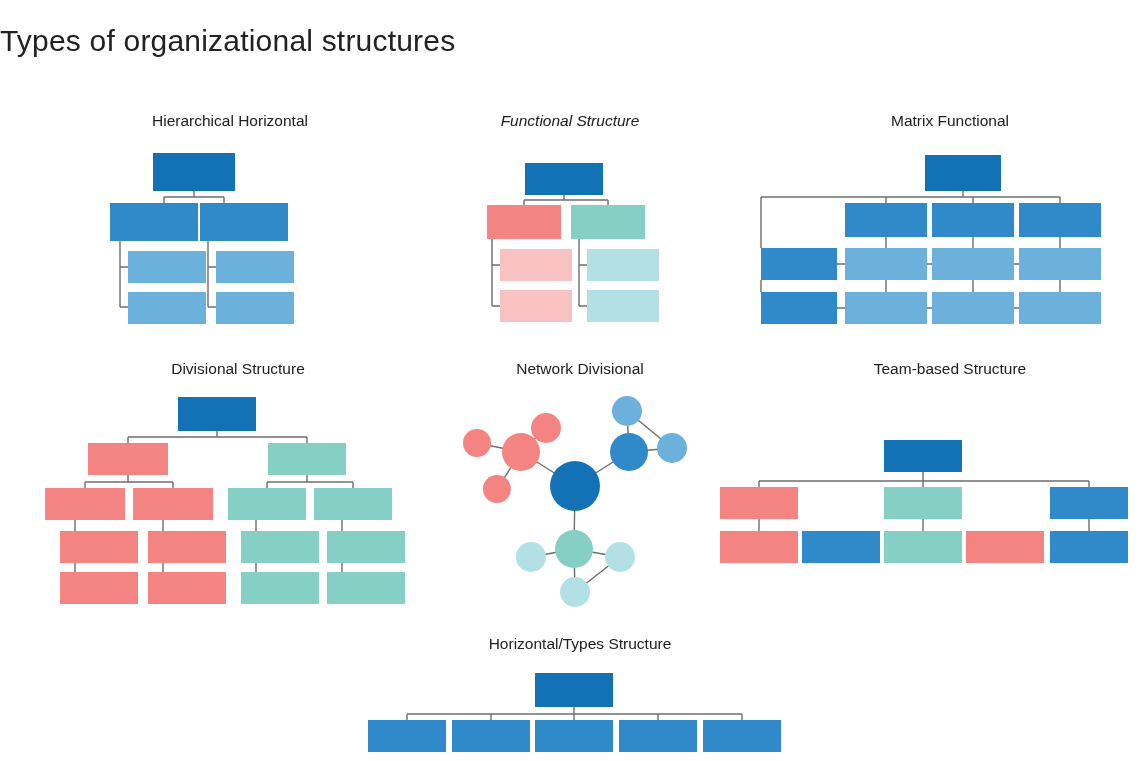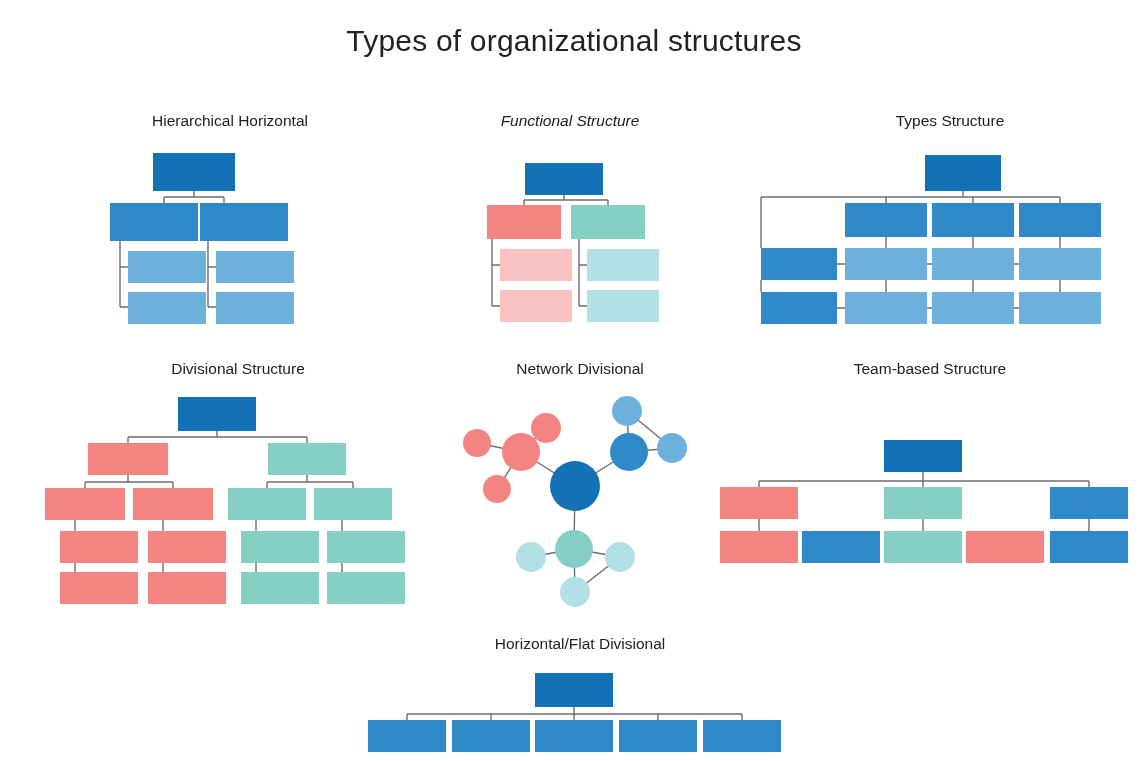--- a/index.html
+++ b/index.html
@@ -2,21 +2,21 @@
 <html><head>
 <meta charset="utf-8">
 <style>
   html,body{margin:0;padding:0;background:#ffffff;}
   body{
     width:1148px;height:761px;position:relative;overflow:hidden;
     font-family:"Liberation Sans","DejaVu Sans",sans-serif;
     color:#1a1a1a;
   }
   #page-title{
-    position:absolute;top:24px;left:0;width:1148px;text-align:center;
+    position:absolute;top:24px;left:0;width:1148px;
     font-size:30px;font-weight:400;color:#222222;letter-spacing:.2px;
   }
   .panel{position:absolute;}
   .panel-title{
     position:absolute;top:0;left:0;width:100%;text-align:center;
     font-size:15.5px;font-weight:400;color:#212121;white-space:nowrap;
   }
   .node{position:absolute;box-sizing:border-box;}
   .circle{position:absolute;border-radius:50%;box-sizing:border-box;}
   svg.links{position:absolute;left:0;top:0;overflow:visible;pointer-events:none;}
@@ -53,21 +53,21 @@
 </svg>
 <div class="node" style="left:525px;top:163px;width:78px;height:32px;background:#1272b5;"></div>
 <div class="node" style="left:487px;top:205px;width:74px;height:34px;background:#f38481;"></div>
 <div class="node" style="left:571px;top:205px;width:74px;height:34px;background:#86cfc4;"></div>
 <div class="node" style="left:500px;top:249px;width:72px;height:32px;background:#f9c2c2;"></div>
 <div class="node" style="left:500px;top:290px;width:72px;height:32px;background:#f9c2c2;"></div>
 <div class="node" style="left:587px;top:249px;width:72px;height:32px;background:#b3e0e4;"></div>
 <div class="node" style="left:587px;top:290px;width:72px;height:32px;background:#b3e0e4;"></div>
 
 <div class="panel" style="left:865px;top:112px;width:170px;height:230px;">
-  <div class="panel-title">Types Structure</div>
+  <div class="panel-title">Matrix Functional</div>
 </div>
 <svg class="links" width="1148" height="761">
   <path d="M963,191 L963,197 M761,197 L1060,197 M886,197 L886,203 M973,197 L973,203 M1060,197 L1060,203 M761,197 L761,248"></path>
   <path d="M886,237 L886,248 M973,237 L973,248 M1060,237 L1060,248"></path>
   <path d="M886,280 L886,292 M973,280 L973,292 M1060,280 L1060,292"></path>
   <path d="M837,264 L845,264 M837,308 L845,308"></path>
   <path d="M927,264 L932,264 M1014,264 L1019,264"></path>
   <path d="M927,308 L932,308 M1014,308 L1019,308"></path>
   <path d="M761,280 L761,292"></path>
 </svg>
@@ -136,39 +136,39 @@
 <div class="circle" style="left:531px;top:413px;width:30px;height:30px;background:#f38481;"></div>
 <div class="circle" style="left:483px;top:475px;width:28px;height:28px;background:#f38481;"></div>
 <div class="circle" style="left:610px;top:433px;width:38px;height:38px;background:#3089c9;"></div>
 <div class="circle" style="left:612px;top:396px;width:30px;height:30px;background:#6cb0dc;"></div>
 <div class="circle" style="left:657px;top:433px;width:30px;height:30px;background:#6cb0dc;"></div>
 <div class="circle" style="left:555px;top:530px;width:38px;height:38px;background:#86cfc4;"></div>
 <div class="circle" style="left:516px;top:542px;width:30px;height:30px;background:#b3e0e4;"></div>
 <div class="circle" style="left:605px;top:542px;width:30px;height:30px;background:#b3e0e4;"></div>
 <div class="circle" style="left:560px;top:577px;width:30px;height:30px;background:#b3e0e4;"></div>
 
-<div class="panel" style="left:820px;top:360px;width:220px;height:220px;">
+<div class="panel" style="left:840px;top:360px;width:220px;height:220px;">
   <div class="panel-title">Team-based Structure</div>
 </div>
 <svg class="links" width="1148" height="761">
   <path d="M923,472 L923,481 M759,481 L1089,481 M759,481 L759,487 M923,481 L923,487 M1089,481 L1089,487"></path>
   <path d="M759,519 L759,531 M923,519 L923,531 M1089,519 L1089,531"></path>
 </svg>
 <div class="node" style="left:884px;top:440px;width:78px;height:32px;background:#1272b5;"></div>
 <div class="node" style="left:720px;top:487px;width:78px;height:32px;background:#f38481;"></div>
 <div class="node" style="left:884px;top:487px;width:78px;height:32px;background:#86cfc4;"></div>
 <div class="node" style="left:1050px;top:487px;width:78px;height:32px;background:#3089c9;"></div>
 <div class="node" style="left:720px;top:531px;width:78px;height:32px;background:#f38481;"></div>
 <div class="node" style="left:802px;top:531px;width:78px;height:32px;background:#3089c9;"></div>
 <div class="node" style="left:884px;top:531px;width:78px;height:32px;background:#86cfc4;"></div>
 <div class="node" style="left:966px;top:531px;width:78px;height:32px;background:#f38481;"></div>
 <div class="node" style="left:1050px;top:531px;width:78px;height:32px;background:#3089c9;"></div>
 
 <div class="panel" style="left:460px;top:635px;width:240px;height:120px;">
-  <div class="panel-title">Horizontal/Flat Divisional</div>
+  <div class="panel-title">Horizontal/Types Structure</div>
 </div>
 <svg class="links" width="1148" height="761">
   <path d="M574,707 L574,714 M407,714 L742,714 M407,714 L407,720 M491,714 L491,720 M574,714 L574,720 M658,714 L658,720 M742,714 L742,720"></path>
 </svg>
 <div class="node" style="left:535px;top:673px;width:78px;height:34px;background:#1272b5;"></div>
 <div class="node" style="left:368px;top:720px;width:78px;height:32px;background:#3089c9;"></div>
 <div class="node" style="left:452px;top:720px;width:78px;height:32px;background:#3089c9;"></div>
 <div class="node" style="left:535px;top:720px;width:78px;height:32px;background:#3089c9;"></div>
 <div class="node" style="left:619px;top:720px;width:78px;height:32px;background:#3089c9;"></div>
 <div class="node" style="left:703px;top:720px;width:78px;height:32px;background:#3089c9;"></div>

